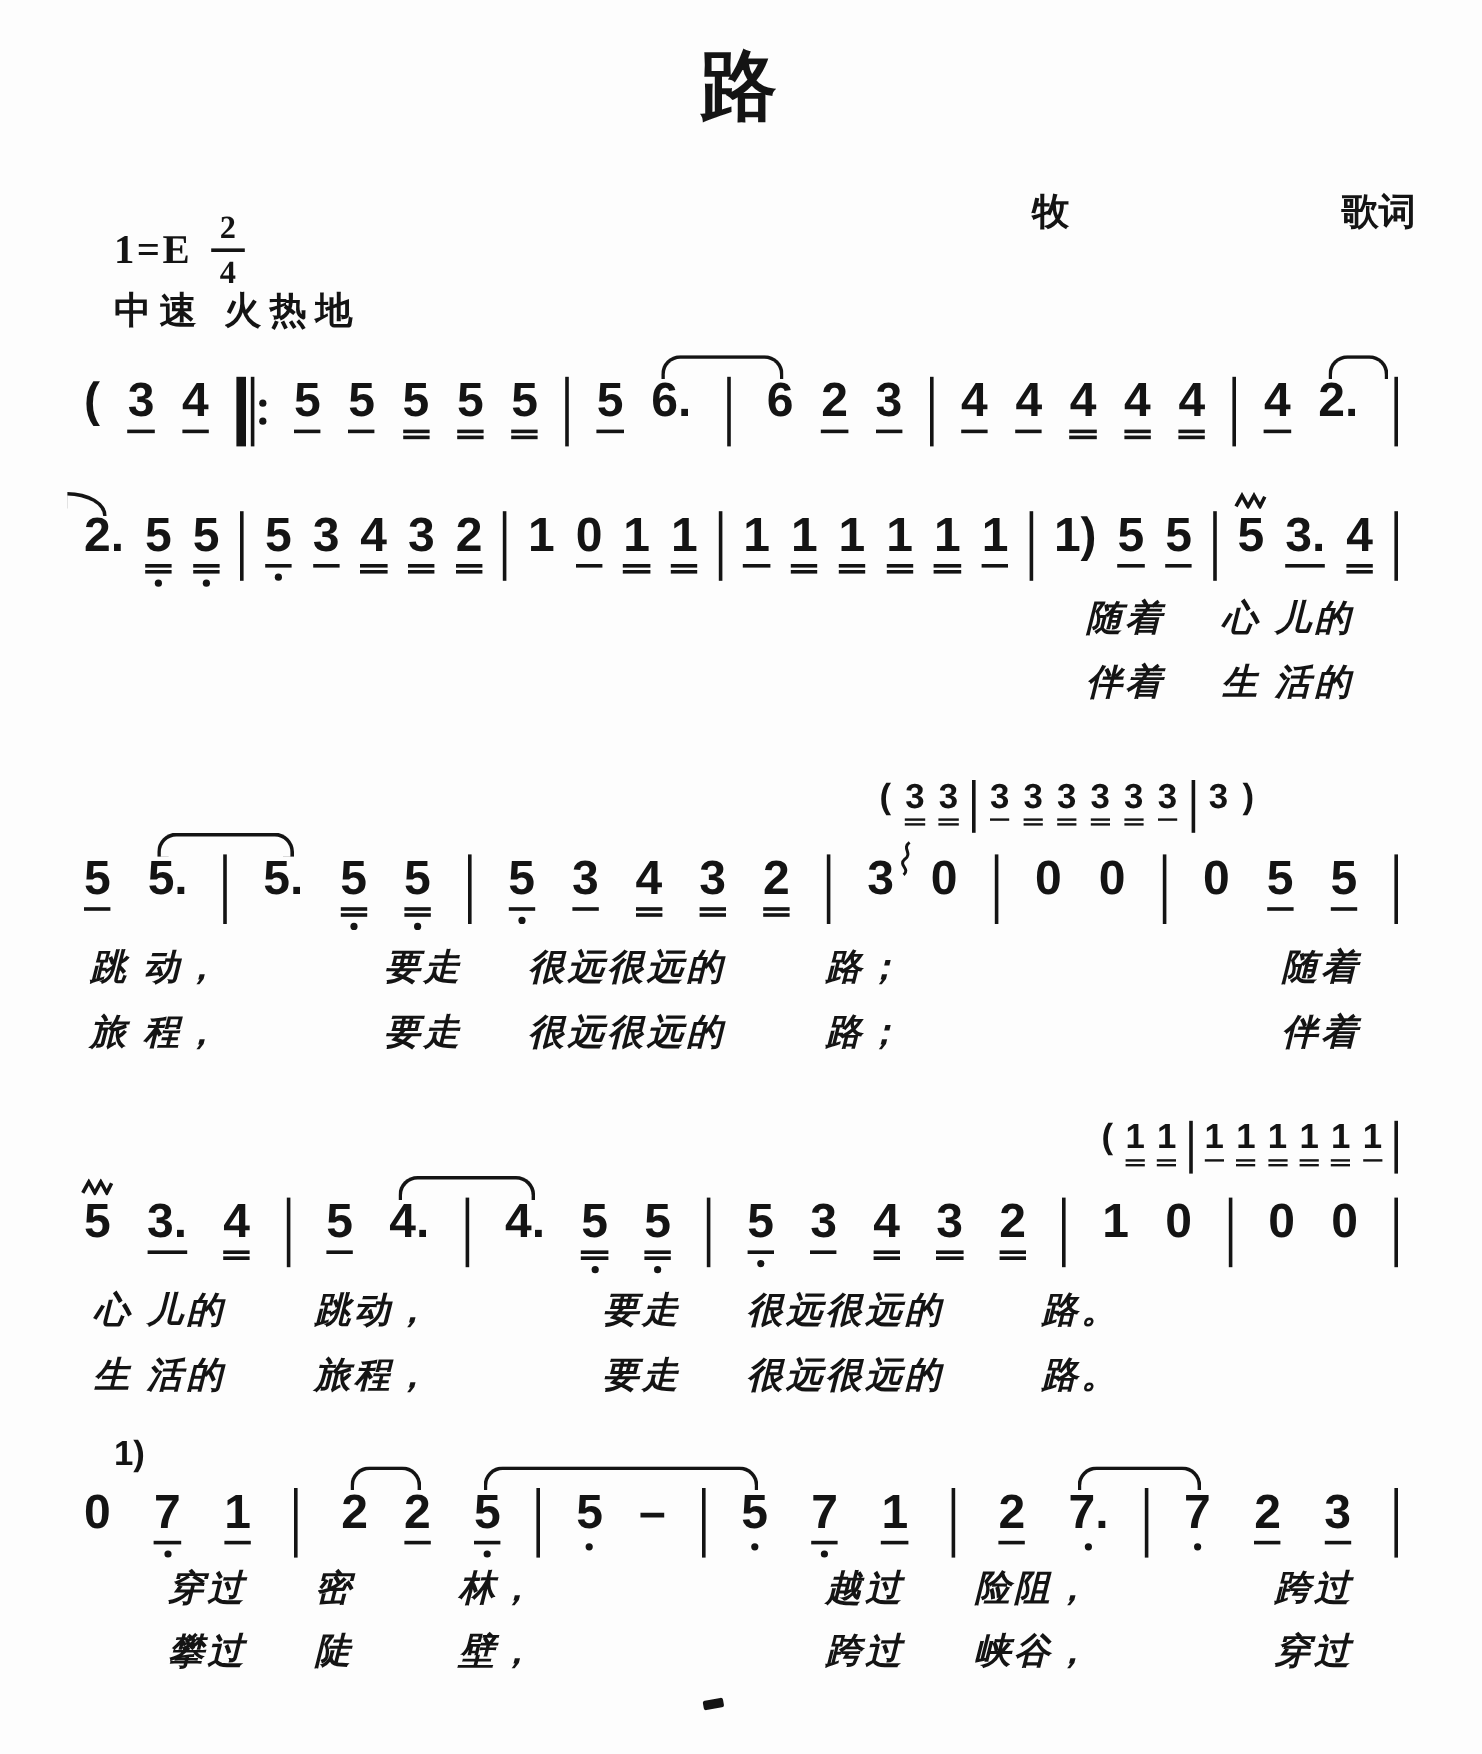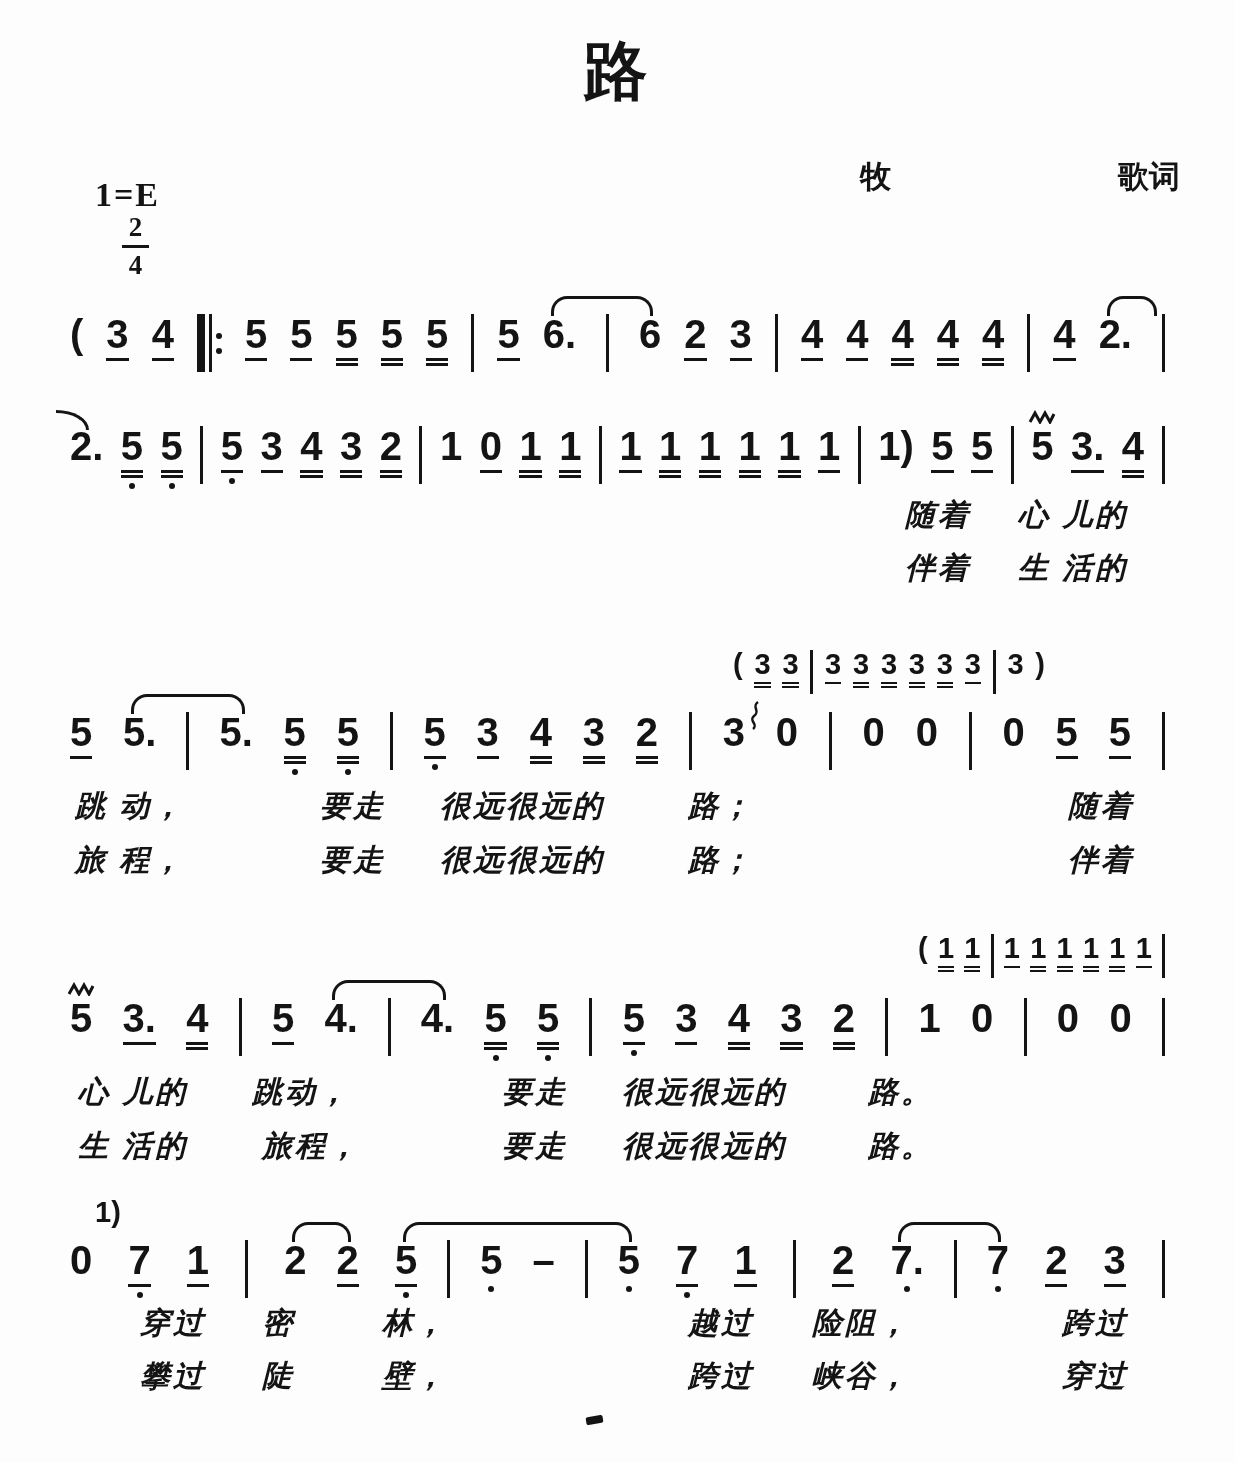--- a/index.html
+++ b/index.html
@@ -6,21 +6,21 @@
   .page{position:relative;width:1235px;height:1462px;background:#fdfdfd;
         font-family:"Liberation Sans",sans-serif;color:#141414;overflow:hidden;margin:0 auto;}
   
   .title{position:absolute;top:28px;left:0;width:100%;text-align:center;
          font-size:64px;font-weight:bold;letter-spacing:4px;}
   .subtitle{position:absolute;top:122px;left:0;width:100%;text-align:center;
          font-size:33px;font-weight:bold;letter-spacing:26px;text-indent:26px;}
   .credits{position:absolute;top:156px;left:860px;width:320px;font-weight:bold;font-size:31px;}
   .credits .row1{display:flex;justify-content:space-between;}
   .credits .row2{margin-top:12px;letter-spacing:2px;white-space:nowrap;}
-  .keysig{position:absolute;top:176px;left:95px;display:flex;align-items:center;font-weight:bold;flex-direction:column;}
+  .keysig{position:absolute;top:176px;left:95px;display:flex;align-items:center;font-weight:bold;}
   .keysig .k{font-size:34px;letter-spacing:2px;font-family:"Liberation Serif",serif;}
   .ts{display:inline-flex;flex-direction:column;align-items:center;margin-left:16px;
       font-size:27px;line-height:1;font-family:"Liberation Serif",serif;}
   .ts .num{padding:0 7px 4px;border-bottom:3px solid #141414;}
   .ts .den{padding-top:4px;}
   .tempo{position:absolute;top:238px;left:95px;font-size:31px;font-weight:bold;letter-spacing:7px;}
   
   .system{position:absolute;display:flex;justify-content:space-between;align-items:flex-start;}
   .system.main{font-size:40px;}
   .system.pre{font-size:29px;}
@@ -67,20 +67,21 @@
   </div>
 
   <div class="keysig">
     <span class="k">1=E</span>
     <span class="ts">
       <span class="num">2</span>
       <span class="den">4</span>
     </span>
   </div>
 
+  <div class="tempo">中速 火热地</div>
 
   <div id="notation">
       <div class="system main" style="left: 70px; top: 314px; width: 1095px;">
         <span class="tok">
           <span class="d">(</span>
         </span>
         <span class="tok">
           <span class="d">3</span>
           <span class="ul"></span>
         </span>
@@ -655,21 +656,21 @@
       </div>
       <div class="lyrow" style="top: 840px;">
         <span style="left: 75px;">旅 程，</span>
         <span style="left: 320px;">要走</span>
         <span style="left: 440px;">很远很远的</span>
         <span style="left: 688px;">路；</span>
         <span style="left: 1068px;">伴着</span>
       </div>
       <div class="lyrow" style="top: 1072px;">
         <span style="left: 78px;">心 儿的</span>
-        <span style="left: 252px;">跳动，</span>
+        <span style="left: 262px;">跳动，</span>
         <span style="left: 502px;">要走</span>
         <span style="left: 622px;">很远很远的</span>
         <span style="left: 868px;">路。</span>
       </div>
       <div class="lyrow" style="top: 1126px;">
         <span style="left: 78px;">生 活的</span>
         <span style="left: 262px;">旅程，</span>
         <span style="left: 502px;">要走</span>
         <span style="left: 622px;">很远很远的</span>
         <span style="left: 868px;">路。</span>

